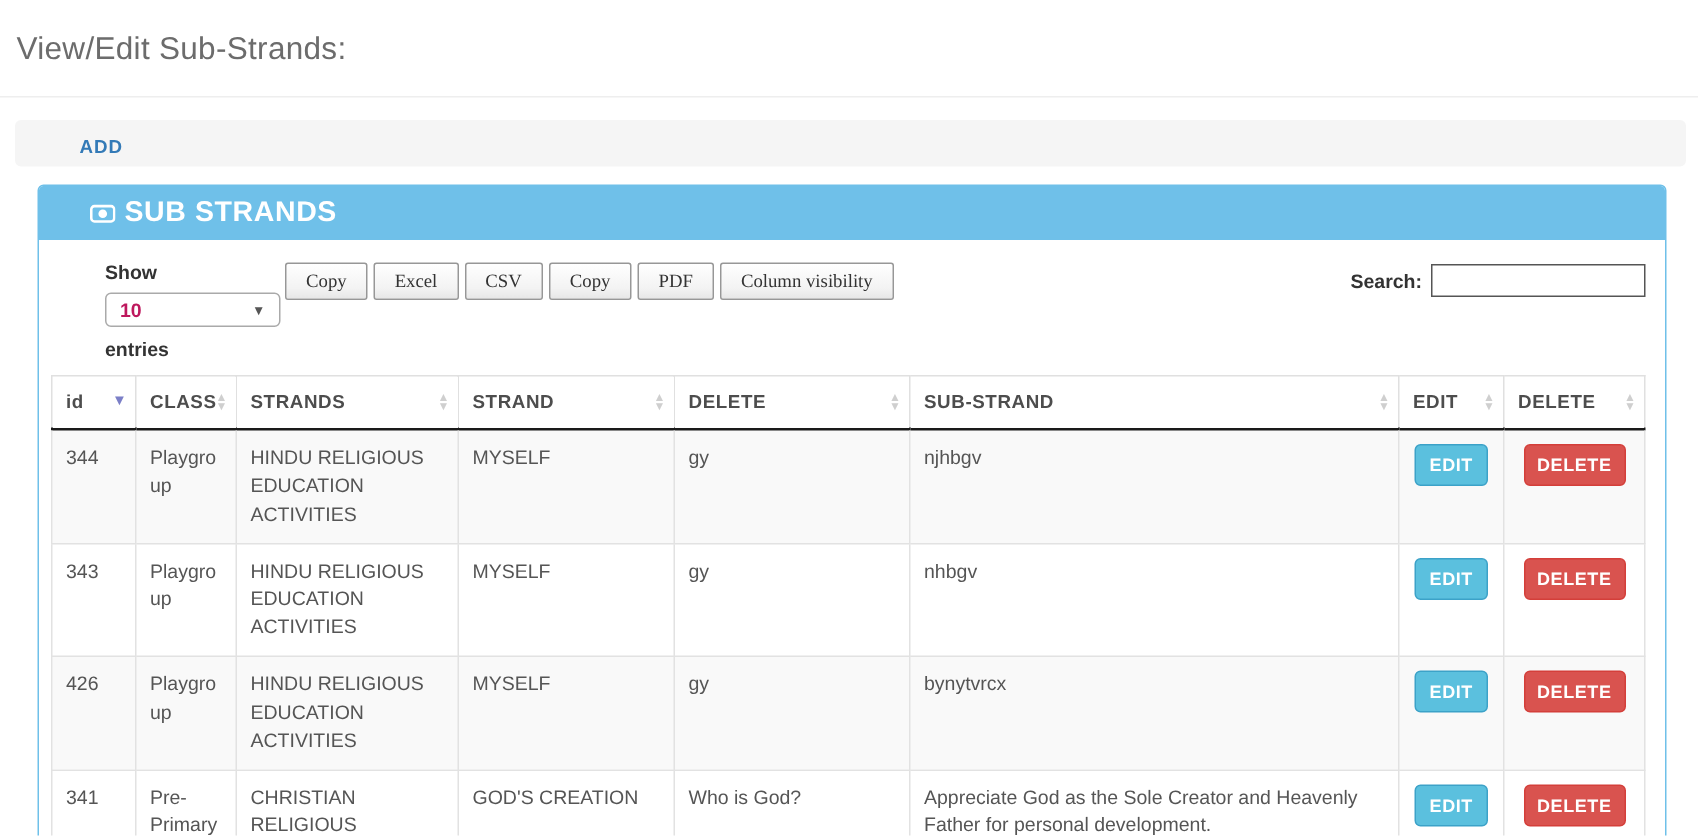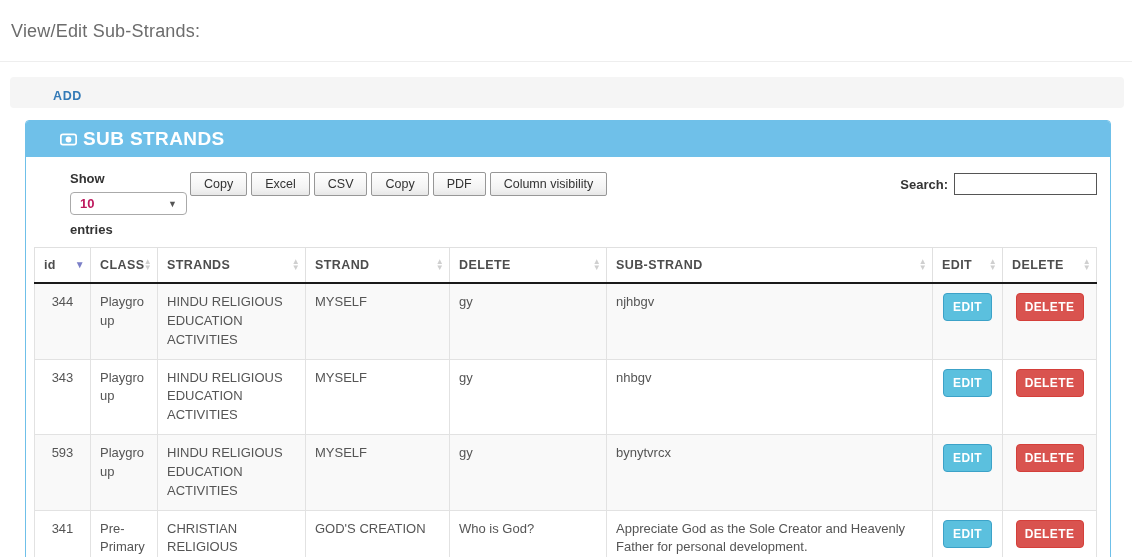--- a/index.html
+++ b/index.html
@@ -1,20 +1,20 @@
 <!DOCTYPE html>
 <html><head>
 <meta charset="utf-8">
 <style>
   * { box-sizing: border-box; margin: 0; padding: 0; }
   html, body { width: 1132px; height: 557px; overflow: hidden; background: #fff; }
   body { font-family: "Liberation Sans", sans-serif; }
 
   .page-title {
-    font-size: 18px; font-weight: normal; color: #6c6c6c;
+    font-size: 21px; font-weight: normal; color: #6c6c6c;
     padding: 21px 16px 19px 11px; letter-spacing: .2px;
   }
   hr.top-rule { border: none; border-top: 1px solid #eee; }
 
   .add-bar {
     margin: 15px 8px 0 10px; background: #f5f5f5; border-radius: 4px;
     padding: 9px 0 9px 43px; height: 31px;
   }
   .add-link {
     color: #337ab7; font-size: 12.5px; font-weight: bold; letter-spacing: .6px;
@@ -43,21 +43,21 @@
   }
   .length-select .sel-value { font-size: 13px; font-weight: bold; color: #be185d; }
   .length-select .sel-caret { font-size: 9px; color: #555; }
   .entries-label { margin-top: 7px; }
 
   .dt-buttons { flex: 1; padding-top: 1px; }
   .dt-button {
     display: inline-block; margin-right: 4px; padding: 4px 13px;
     border: 1px solid #979797; border-radius: 2px; cursor: pointer;
     background: linear-gradient(to bottom, #ffffff 0%, #f3f3f3 70%, #e7e7e7 100%);
-    color: #333; font-size: 12.5px; font-family: Liberation Sans, sans-serif;
+    color: #333; font-size: 12.5px; font-family: Liberation Serif, serif;
   }
 
   .search-block { flex: none; display: flex; align-items: center; gap: 6px; padding-top: 2px; }
   .search-input {
     width: 143px; height: 22px; border: 1px solid #555; background: #fff;
     font-size: 13px; padding: 0 5px; font-family: inherit;
   }
 
   table.data-table {
     width: 100%; border-collapse: collapse; margin-top: 10px; table-layout: fixed;
@@ -75,21 +75,21 @@
   .sort-icon .arrow { font-size: 8px; color: #cfcfcf; }
   .sort-icon .arrow.active-desc { font-size: 10px; color: #7b7fc7; }
 
   .data-table td {
     font-size: 13px; color: #555; padding: 9px 9px; vertical-align: top;
     border: 1px solid #e2e2e2; line-height: 1.45; word-wrap: break-word;
   }
   .data-table tbody tr.odd { background: #f9f9f9; }
   .data-table tbody tr.even { background: #fff; }
 
-  .c0 { width: 56px; text-align: center; } .c1 { width: 67px; } .c2 { width: 148px; }
+  .c0 { width: 56px; } .c1 { width: 67px; } .c2 { width: 148px; }
   .c3 { width: 144px; } .c4 { width: 157px; } .c5 { width: auto; }
   .c6 { width: 70px; } .c7 { width: 94px; }
 
   .cell-btn {
     border-radius: 4px; color: #fff; font-weight: bold; font-size: 12px;
     letter-spacing: .4px; padding: 6px 0; cursor: pointer; font-family: inherit;
     display: inline-block; text-align: center;
   }
   .btn-edit { background: #5bc0de; border: 1px solid #3ca2c8; width: 49px; }
   .btn-delete { background: #d9534f; border: 1px solid #d43f3a; width: 68px; }
@@ -186,21 +186,21 @@
             <td class="c0">343</td>
             <td class="c1">Playgroup</td>
             <td class="c2">HINDU RELIGIOUS EDUCATION ACTIVITIES</td>
             <td class="c3">MYSELF</td>
             <td class="c4">gy</td>
             <td class="c5">nhbgv</td>
             <td class="c6 td-action"><button class="cell-btn btn-edit">EDIT</button></td>
             <td class="c7 td-action"><button class="cell-btn btn-delete">DELETE</button></td>
           </tr>
           <tr class="odd">
-            <td class="c0">593</td>
+            <td class="c0">426</td>
             <td class="c1">Playgroup</td>
             <td class="c2">HINDU RELIGIOUS EDUCATION ACTIVITIES</td>
             <td class="c3">MYSELF</td>
             <td class="c4">gy</td>
             <td class="c5">bynytvrcx</td>
             <td class="c6 td-action"><button class="cell-btn btn-edit">EDIT</button></td>
             <td class="c7 td-action"><button class="cell-btn btn-delete">DELETE</button></td>
           </tr>
           <tr class="even">
             <td class="c0">341</td>

